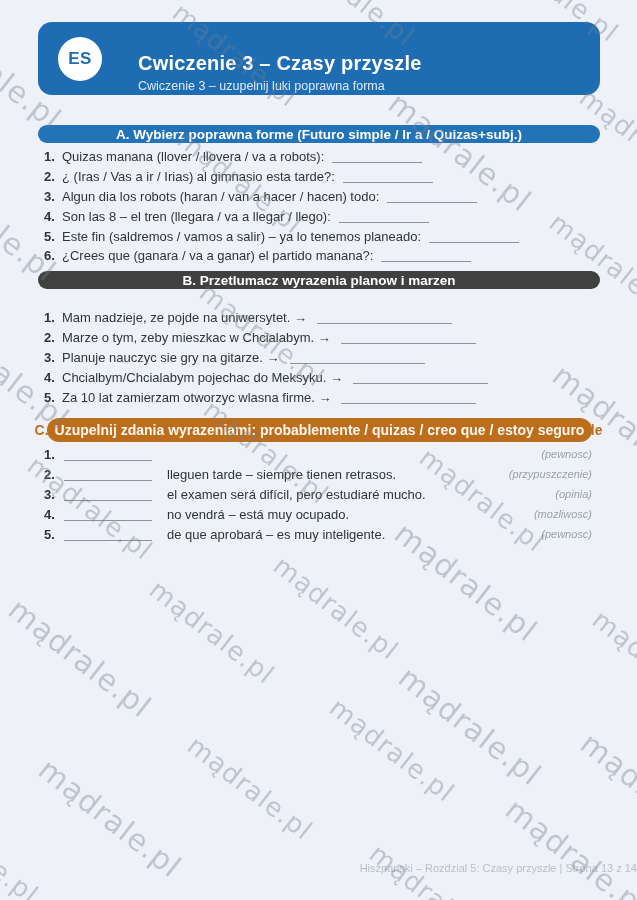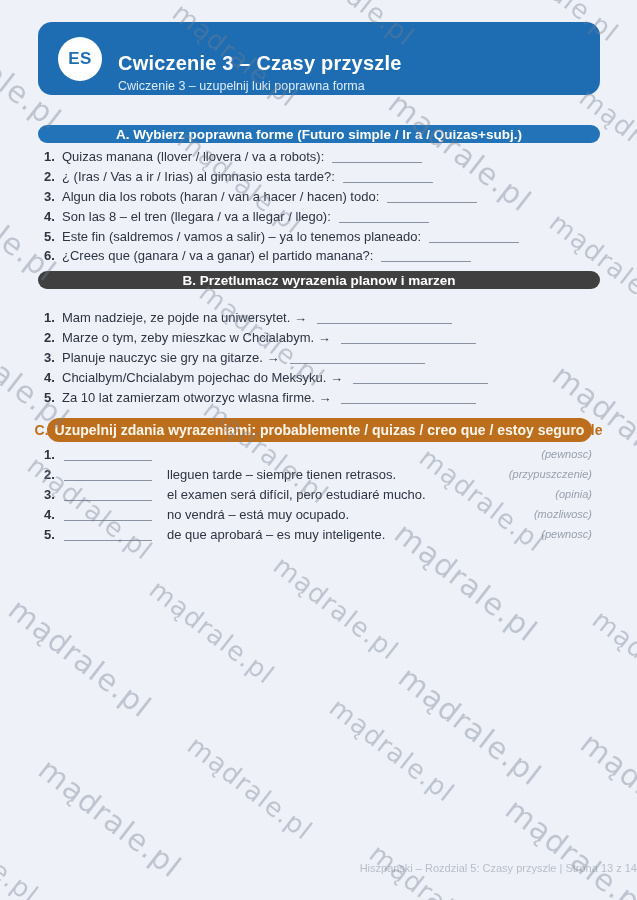--- a/index.html
+++ b/index.html
@@ -13,21 +13,21 @@
   .wm-layer{position:absolute; inset:0; z-index:6; pointer-events:none;}
   .wm{
     position:absolute; transform:translate(-50%,-50%) rotate(38deg);
     color:rgba(116,126,143,0.38); font-weight:500; letter-spacing:1px;
     white-space:nowrap; font-family:"DejaVu Sans",sans-serif;
   }
   
   .header{
     position:absolute; left:38px; top:22px; width:562px; height:73px;
     background:#1e6db3; border-radius:14px; z-index:2;
-    display:flex; align-items:center;
+    display:flex; align-items:center;gap:20px;
   }
   .logo{
     width:44px; height:44px; border-radius:50%; background:#ffffff;
     margin-left:20px; display:flex; align-items:center; justify-content:center;
     font-weight:bold; font-size:17px; color:#1e6db3; letter-spacing:.5px;
     flex:0 0 auto;
   }
   .header-text{margin-left:16px; color:#fff;margin-top:28px;}
   .title{font-size:20px; font-weight:bold; letter-spacing:.2px;}
   .subtitle{font-size:12.5px; margin-top:4px; color:#dcebf7;}

